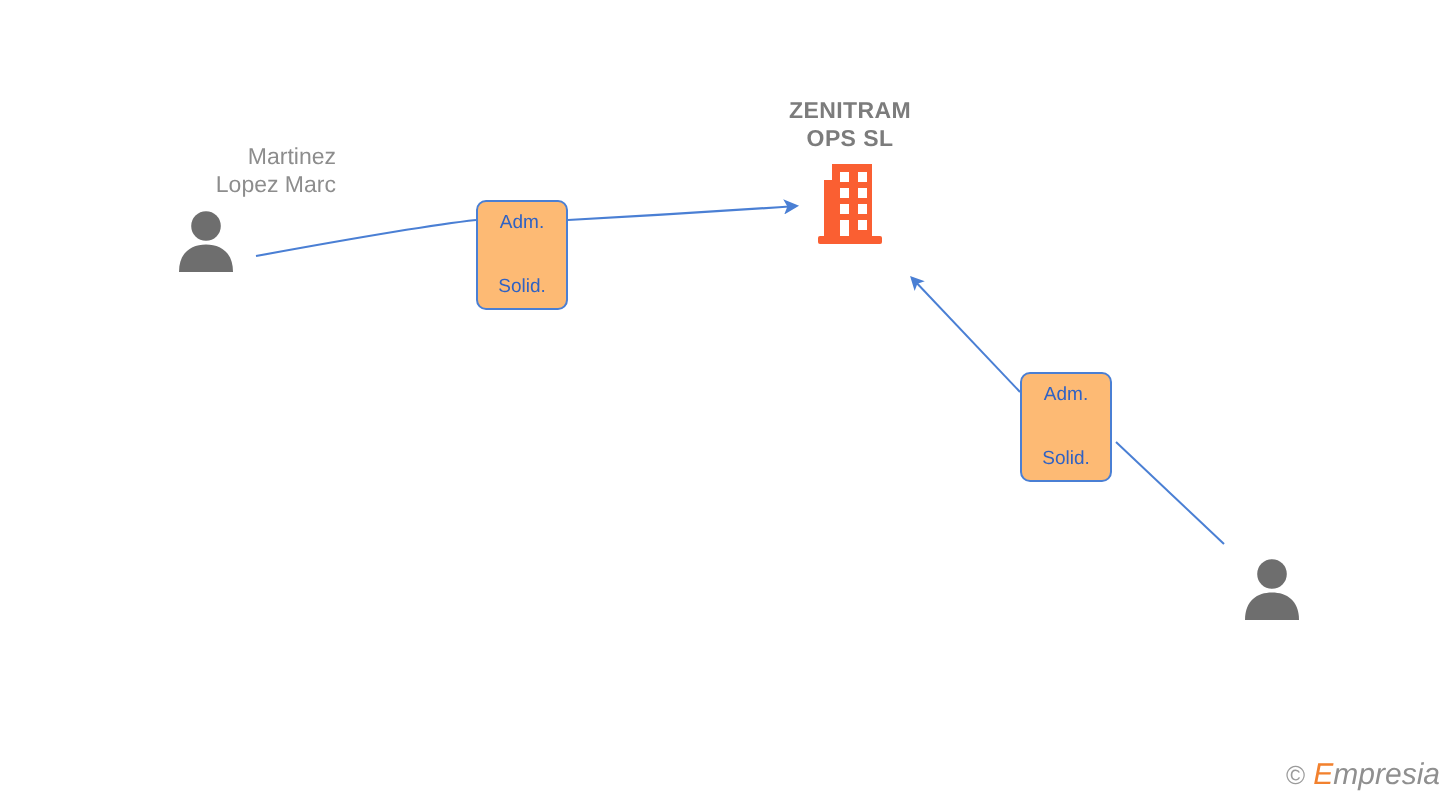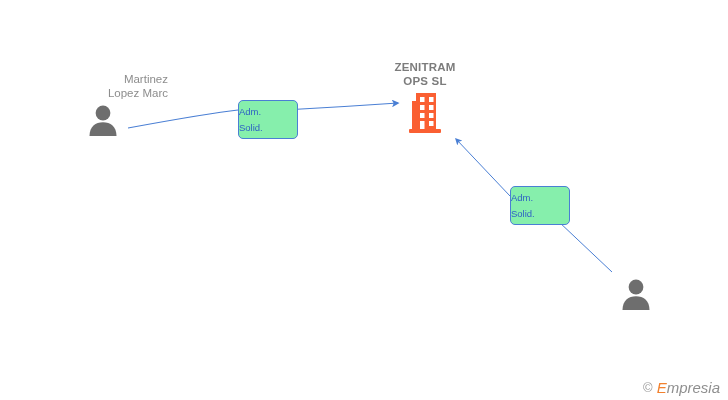--- a/index.html
+++ b/index.html
@@ -23,21 +23,21 @@
     left: 0;
     top: 0;
     width: 728px;
     height: 400px;
   }
 
   
   .company-node {
     position: absolute;
     left: 368px;
-    top: 60px;
+    top: 49px;
     width: 114px;
     text-align: center;
   }
   .company-title {
     font-size: 11.5px;
     font-weight: bold;
     color: #7c7c7c;
     line-height: 14px;
     letter-spacing: .2px;
     white-space: pre-line;
@@ -72,29 +72,30 @@
   }
   .person-node.p1 .person-icon-wrap { margin-top: 4px; }
   .person-node.p2 .person-name { margin-top: 2px; }
 
   
   .edge-label {
     position: absolute;
     box-sizing: border-box;
     border: 1px solid #4a7fd4;
     border-radius: 5px;
-    background: #86efac;
+    background: #fdba74;
     color: #2f62c4;
     font-size: 9.5px;
     line-height: 12px;
+    text-align: center;
     padding: 5px 0 4px 0;
-    width: 60px;
+    width: 46px;
   }
   .edge-label .l1 { display: block; }
-  .edge-label .l2 { display: block; margin-top: 4px; }
+  .edge-label .l2 { display: block; margin-top: 20px; }
   .edge-label.e1 { left: 238px; top: 100px; }
   .edge-label.e2 { left: 510px; top: 186px; }
 
   
   .watermark {
     position: absolute;
     right: 8px;
     bottom: 5px;
     display: flex;
     align-items: center;

